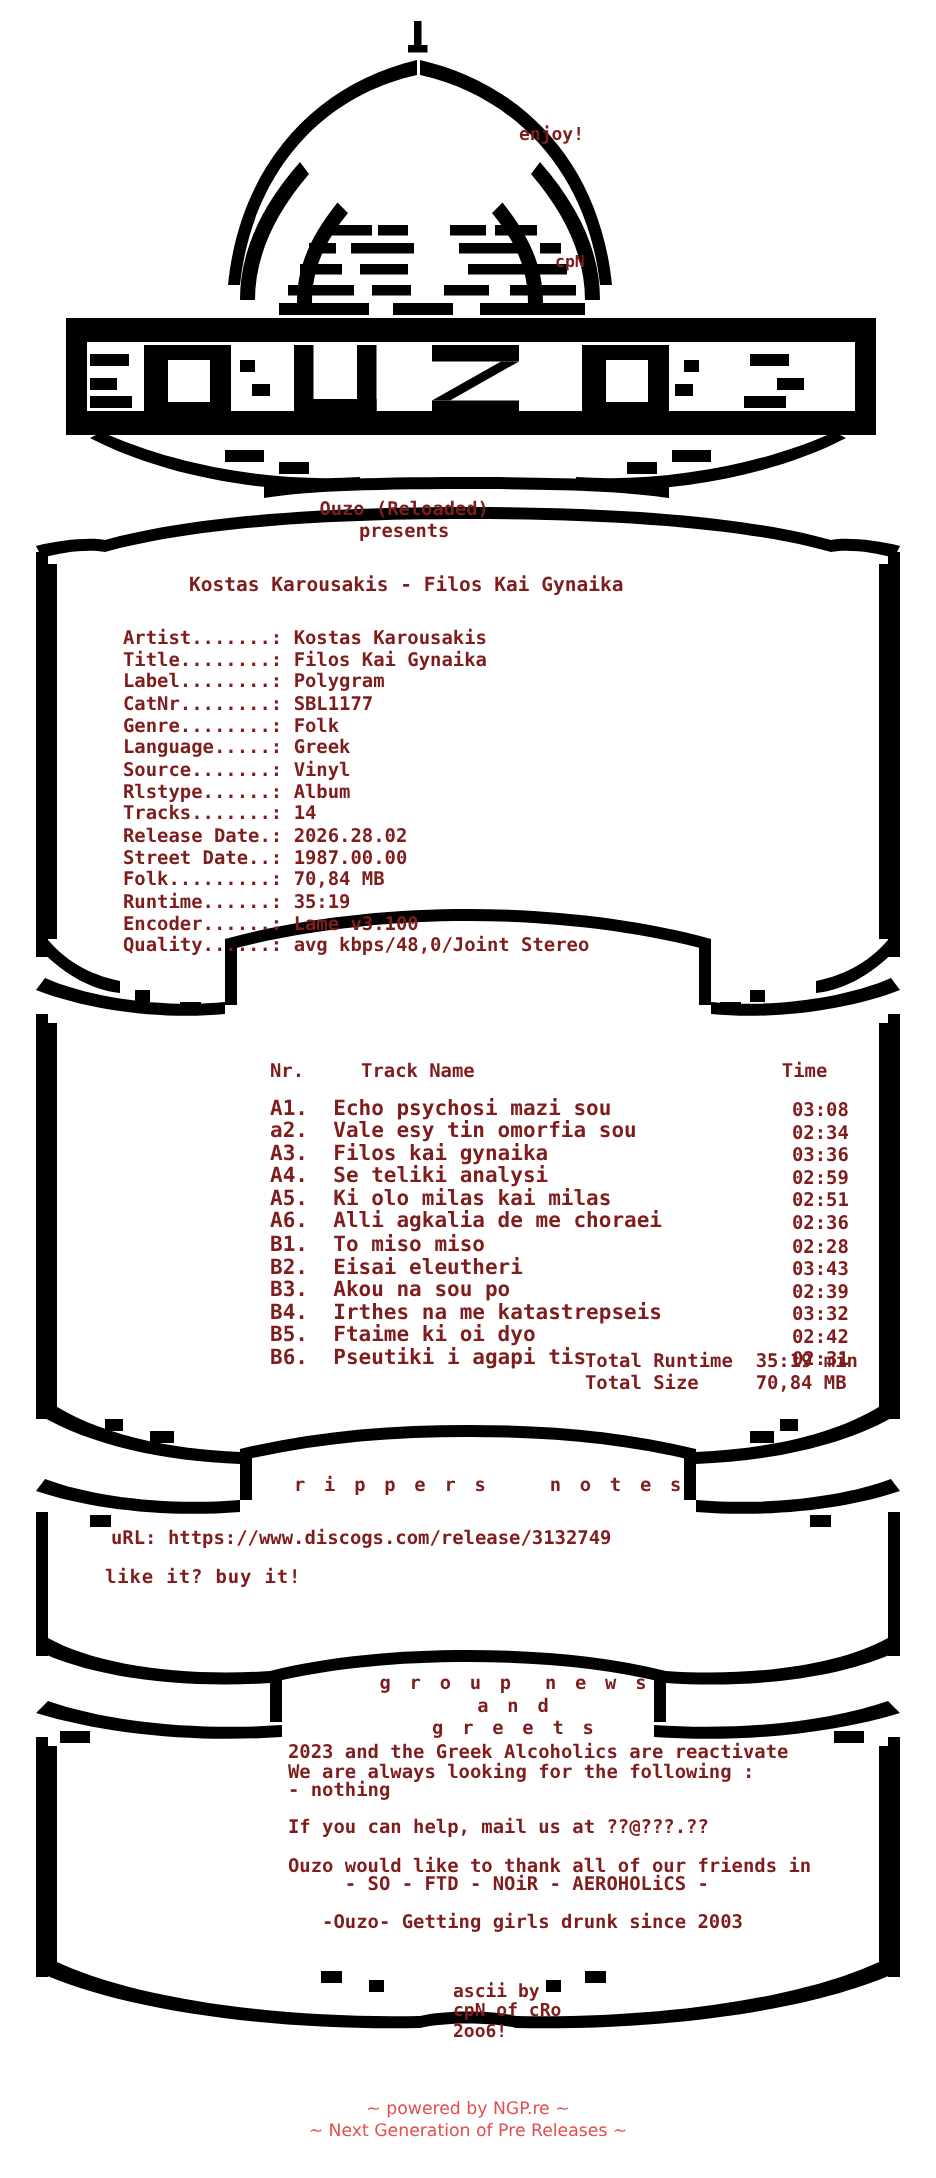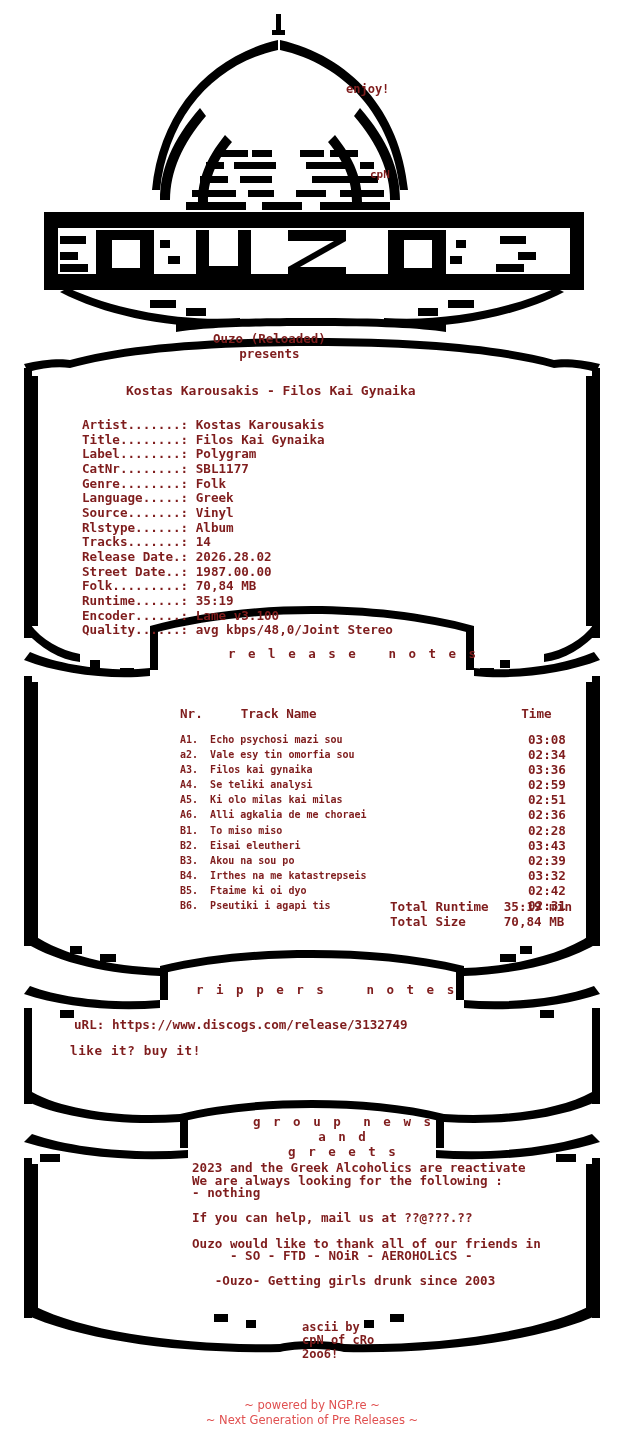--- a/index.html
+++ b/index.html
@@ -69,21 +69,21 @@
     line-height: 15px;
     text-align: center;
   }
   .tracks-head {
     left: 180px; top: 706px;
     font-size: 12.6px;
     font-weight: bold;
   }
   .track-rows {
     left: 180px; top: 732px;
-    font-size: 10px;
+    font-size: 14px;
     line-height: 15.1px;
     font-weight: bold;
   }
   .totals {
     left: 390px; top: 899px;
     font-size: 12.6px;
     line-height: 15.1px;
     font-weight: bold;
   }
   .url-line {
@@ -290,21 +290,20 @@
 <span><span>Source.......:</span> <span>Vinyl</span></span>
 <span><span>Rlstype......:</span> <span>Album</span></span>
 <span><span>Tracks.......:</span> <span>14</span></span>
 <span><span>Release Date.:</span> <span>2026.28.02</span></span>
 <span><span>Street Date..:</span> <span>1987.00.00</span></span>
 <span><span>Folk.........:</span> <span>70,84 MB</span></span>
 <span><span>Runtime......:</span> <span>35:19</span></span>
 <span><span>Encoder......:</span> <span>Lame v3.100</span></span>
 <span><span>Quality......:</span> <span>avg kbps/48,0/Joint Stereo</span></span></div>
 
-  <div class="label-text section-head rel-notes-head">r e l e a s e   n o t e s</div>
 
   <div class="label-text tracks-head"><span>Nr.</span>     <span>Track Name</span>                           <span>Time</span></div>
 
   <div class="label-text track-rows"><span><span>A1.</span>  <span>Echo psychosi mazi sou</span></span>
 <span><span>a2.</span>  <span>Vale esy tin omorfia sou</span></span>
 <span><span>A3.</span>  <span>Filos kai gynaika</span></span>
 <span><span>A4.</span>  <span>Se teliki analysi</span></span>
 <span><span>A5.</span>  <span>Ki olo milas kai milas</span></span>
 <span><span>A6.</span>  <span>Alli agkalia de me choraei</span></span>
 <span><span>B1.</span>  <span>To miso miso</span></span>

